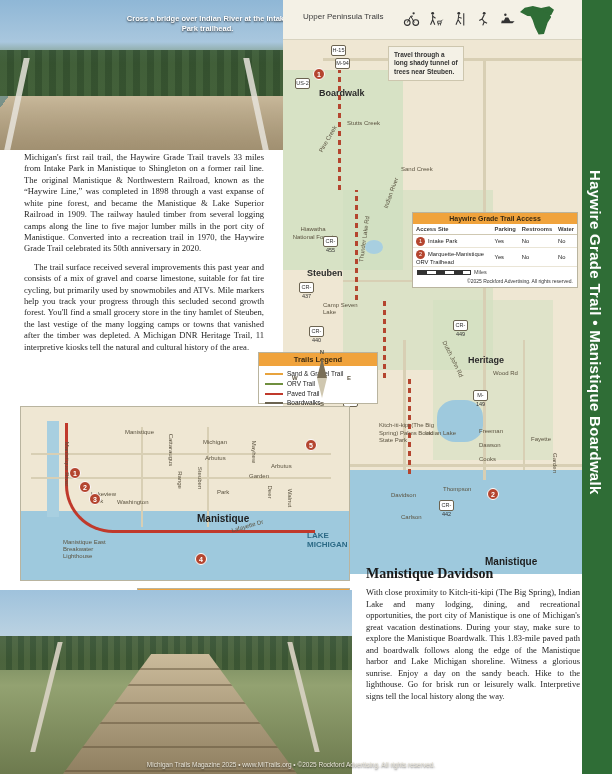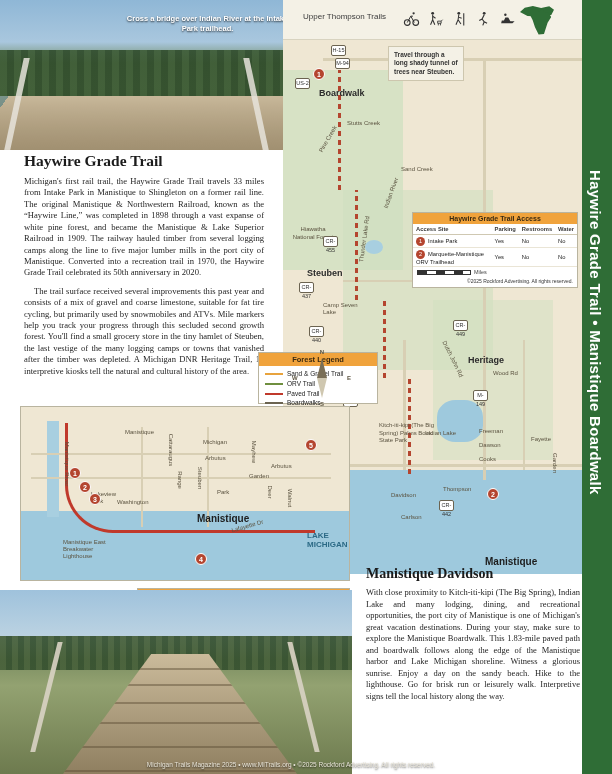--- a/index.html
+++ b/index.html
@@ -275,21 +275,21 @@
   <div class="photo-top">
     <div class="treeline"></div>
     <div class="water"></div>
     <div class="bridge-deck"></div>
     <div class="rail-l"></div>
     <div class="rail-r"></div>
   </div>
   <div class="caption-bridge">Cross a bridge over Indian River at the Intake Park trailhead.</div>
 
   <div class="top-banner">
-    <div class="title">Upper Thompson Trails</div>
+    <div class="title">Upper Peninsula Trails</div>
     <div class="icon-row">
       <svg class="act" viewBox="0 0 24 24">
         <circle cx="6" cy="17" r="4" fill="none" stroke="#333" stroke-width="1.6"></circle>
         <circle cx="18" cy="17" r="4" fill="none" stroke="#333" stroke-width="1.6"></circle>
         <path d="M6 17 L11 8 L16 17 M11 8 L14 8" stroke="#333" stroke-width="1.4" fill="none"></path>
         <circle cx="15" cy="4" r="1.6" fill="#333"></circle>
       </svg>
       <svg class="act" viewBox="0 0 24 24">
         <circle cx="8" cy="4" r="2" fill="#333"></circle>
         <path d="M8 6 L8 13 L5 20 M8 13 L11 20 M8 8 L12 11" stroke="#333" stroke-width="1.5" fill="none"></path>
@@ -313,21 +313,20 @@
       <div class="up"></div>
       <div class="mitt"></div>
     </div>
   </div>
 
   <div class="spine">
     <div class="spine-text">Haywire Grade Trail • Manistique Boardwalk</div>
   </div>
 
   <div class="art-haywire">
-    <h1>Haywire Grade Trail</h1>
     <p class="first">Michigan's first rail trail, the Haywire Grade Trail travels 33 miles from Intake Park in Manistique to Shingleton on a former rail line. The original Manistique &amp; Northwestern Railroad, known as the “Haywire Line,” was completed in 1898 through a vast expanse of white pine forest, and became the Manistique &amp; Lake Superior Railroad in 1909. The railway hauled timber from several logging camps along the line to five major lumber mills in the port city of Manistique. Converted into a recreation trail in 1970, the Haywire Grade Trail celebrated its 50th anniversary in 2020.</p>
     <p>The trail surface received several improvements this past year and consists of a mix of gravel and coarse limestone, suitable for fat tire cycling, but primarily used by snowmobiles and ATVs. Mile markers help you track your progress through this secluded second growth forest. You'll find a small grocery store in the tiny hamlet of Steuben, the last vestige of the many logging camps or towns that vanished after the timber was depleted. A Michigan DNR Heritage Trail, 11 interpretive kiosks tell the natural and cultural history of the area.</p>
   </div>
 
   <div class="map-main">
 
     <div class="m-forest" style="left:0;top:30px;width:120px;height:200px;opacity:.75;"></div>
     <div class="m-forest" style="left:60px;top:150px;width:150px;height:180px;opacity:.6;"></div>
     <div class="m-forest" style="left:150px;top:260px;width:120px;height:160px;opacity:.5;"></div>
     <div class="m-lake" style="left:0;top:430px;width:299px;height:104px;"></div>
@@ -414,21 +413,21 @@
         </tr>
       </tbody>
     </table>
     <div class="scalebar">
       <span class="bar"></span><span>Miles</span>
     </div>
     <div class="copyright">©2025 Rockford Advertising. All rights reserved.</div>
   </div>
 
   <div class="legend">
-    <div class="lg-head">Forest Legend</div>
+    <div class="lg-head">Trails Legend</div>
     <ul>
       <li><i style="background:#e8a33d"></i><span>Sand &amp; Gravel Trail</span></li>
       <li><i style="background:#6f8f3f"></i><span>ORV Trail</span></li>
       <li><i style="background:#c0392b"></i><span>Paved Trail</span></li>
       <li><i style="background:#6b6350"></i><span>Boardwalks</span></li>
       <li><i style="background:#8f8a76"></i><span>Highways</span></li>
       <li><i style="background:#c8c3b0"></i><span>Roads</span></li>
     </ul>
   </div>
 

